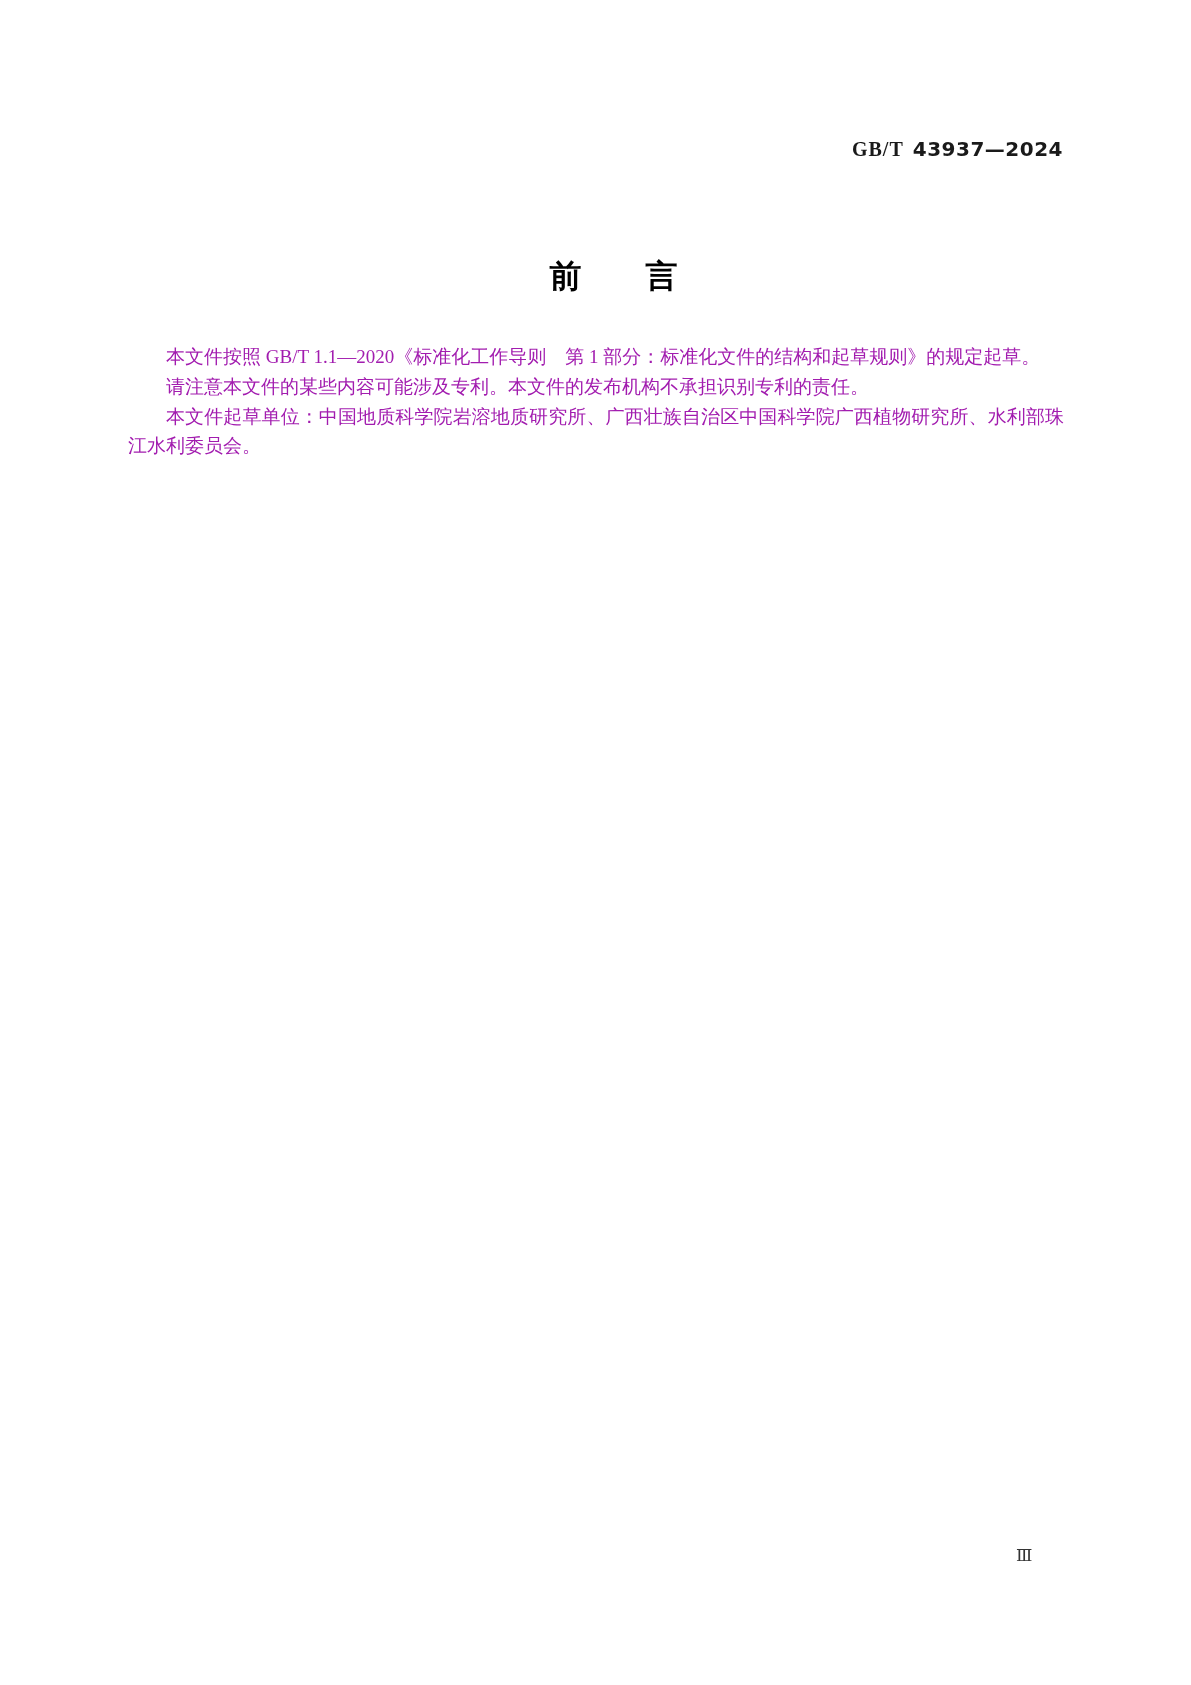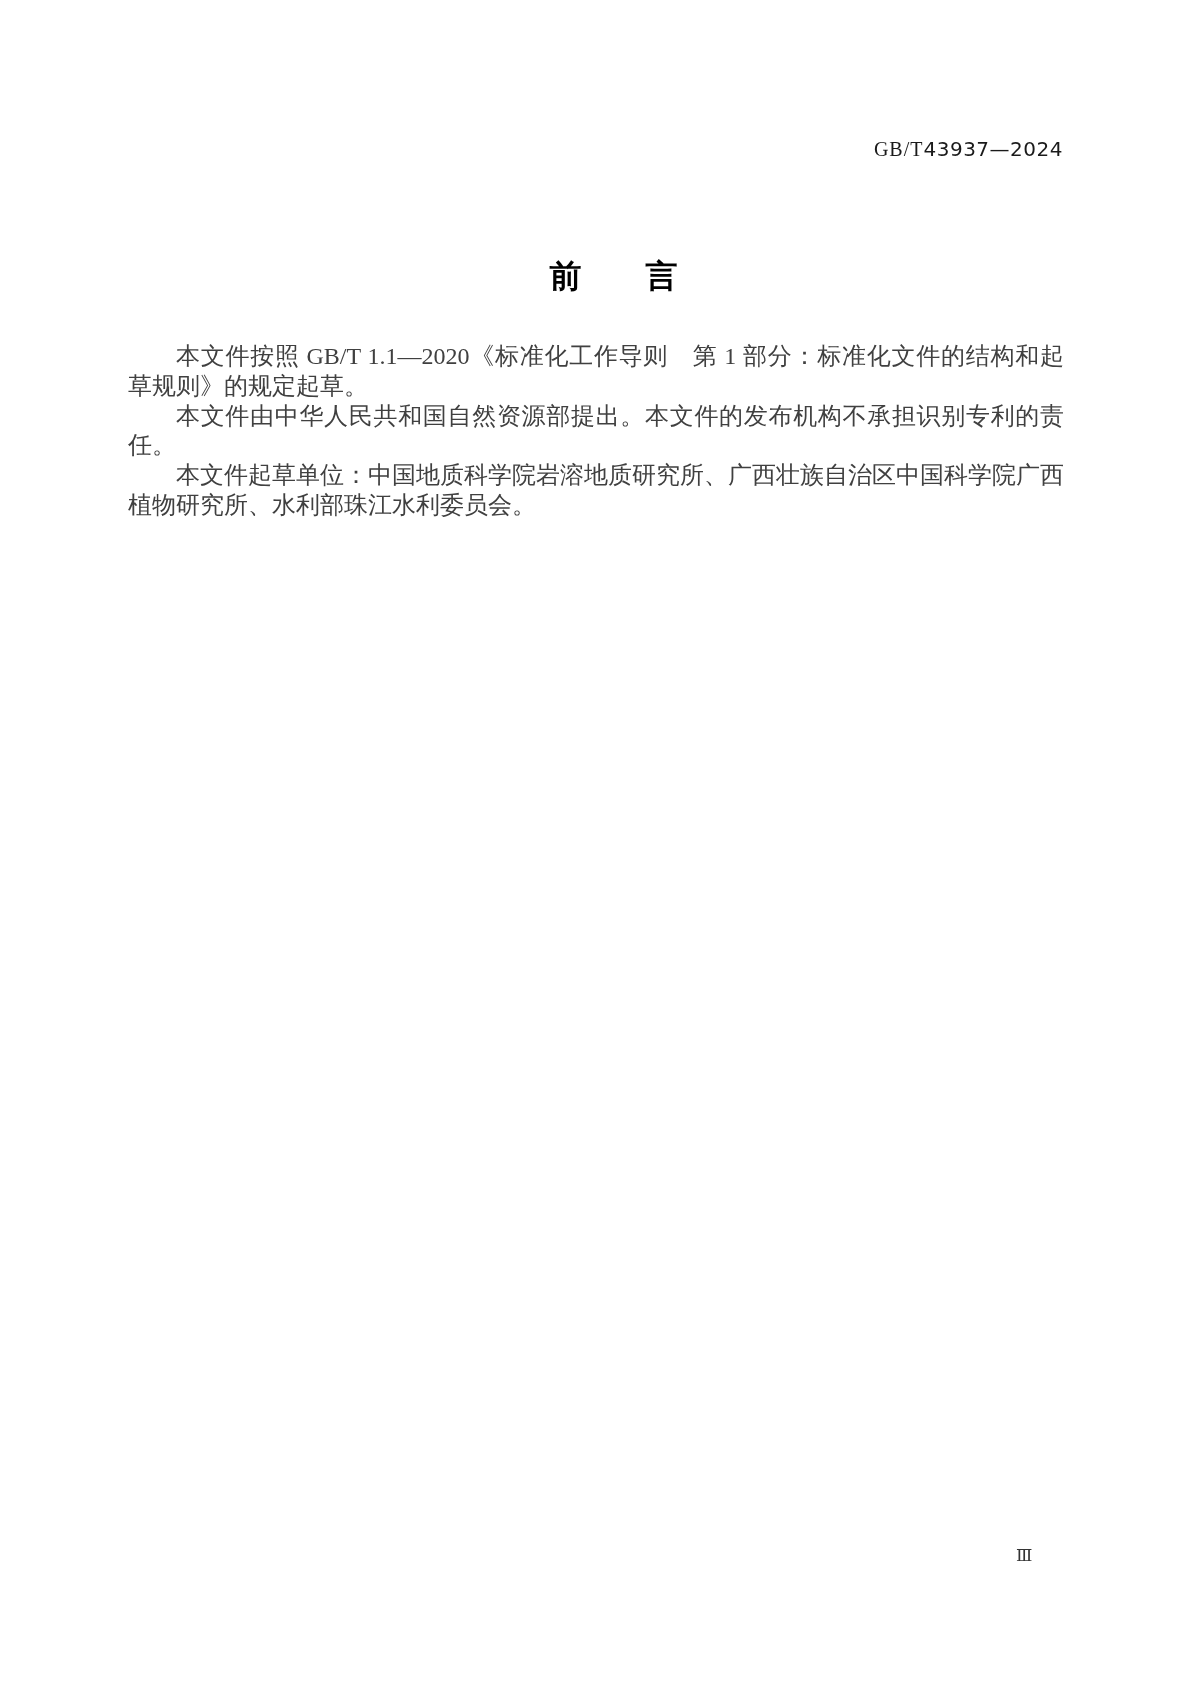--- a/index.html
+++ b/index.html
@@ -21,50 +21,51 @@
     position: absolute;
     top: 136px;
     right: 128px;
     font-size: 20px;
     line-height: 26px;
     white-space: nowrap;
     text-align: right;
   }
   .std-header .code-prefix {
     font-family: "Liberation Serif", "DejaVu Serif", serif;
-    font-weight: 400;
+    font-weight: 700;
     letter-spacing: 1px;
+    margin-right: 9px;
   }
   .std-header .code-number {
     font-family: "DejaVu Sans", "Liberation Sans", sans-serif;
-    font-weight: 400;
+    font-weight: 700;
     letter-spacing: 0.5px;
   }
   .doc-title {
     position: absolute;
     top: 238px;
     left: 0;
     width: 100%;
     margin: 18px;
     text-align: center;
     font-family: "DejaVu Sans", "Liberation Sans", sans-serif;
     font-weight: 700;
     font-size: 32px;
     line-height: 40px;
     color: #000000;
   }
   .doc-body {
     position: absolute;
     top: 342px;
     left: 128px;
     width: 936px;
-    font-size: 24px;
+    font-size: 19px;
     line-height: 29.8px;
     text-align: justify;
-    color: #404040;
+    color: #a21caf;
   }
   .doc-body p {
     margin: 0;
     padding: 0;
     text-indent: 2em;
   }
   .page-number {
     position: absolute;
     top: 1545px;
     left: 1016px;
@@ -81,19 +82,19 @@
 <div class="page">
 
   <div class="std-header">
     <span class="code-prefix">GB/T</span><span class="code-number">43937—2024</span>
   </div>
 
   <h1 class="doc-title">前　　言</h1>
 
   <div class="doc-body">
     <p>本文件按照 GB/T 1.1—2020《标准化工作导则　第 1 部分：标准化文件的结构和起草规则》的规定起草。</p>
-    <p>本文件由中华人民共和国自然资源部提出。本文件的发布机构不承担识别专利的责任。</p>
+    <p>请注意本文件的某些内容可能涉及专利。本文件的发布机构不承担识别专利的责任。</p>
     <p>本文件起草单位：中国地质科学院岩溶地质研究所、广西壮族自治区中国科学院广西植物研究所、水利部珠江水利委员会。</p>
   </div>
 
   <div class="page-number">Ⅲ</div>
 
 </div>
 
 </body></html>

